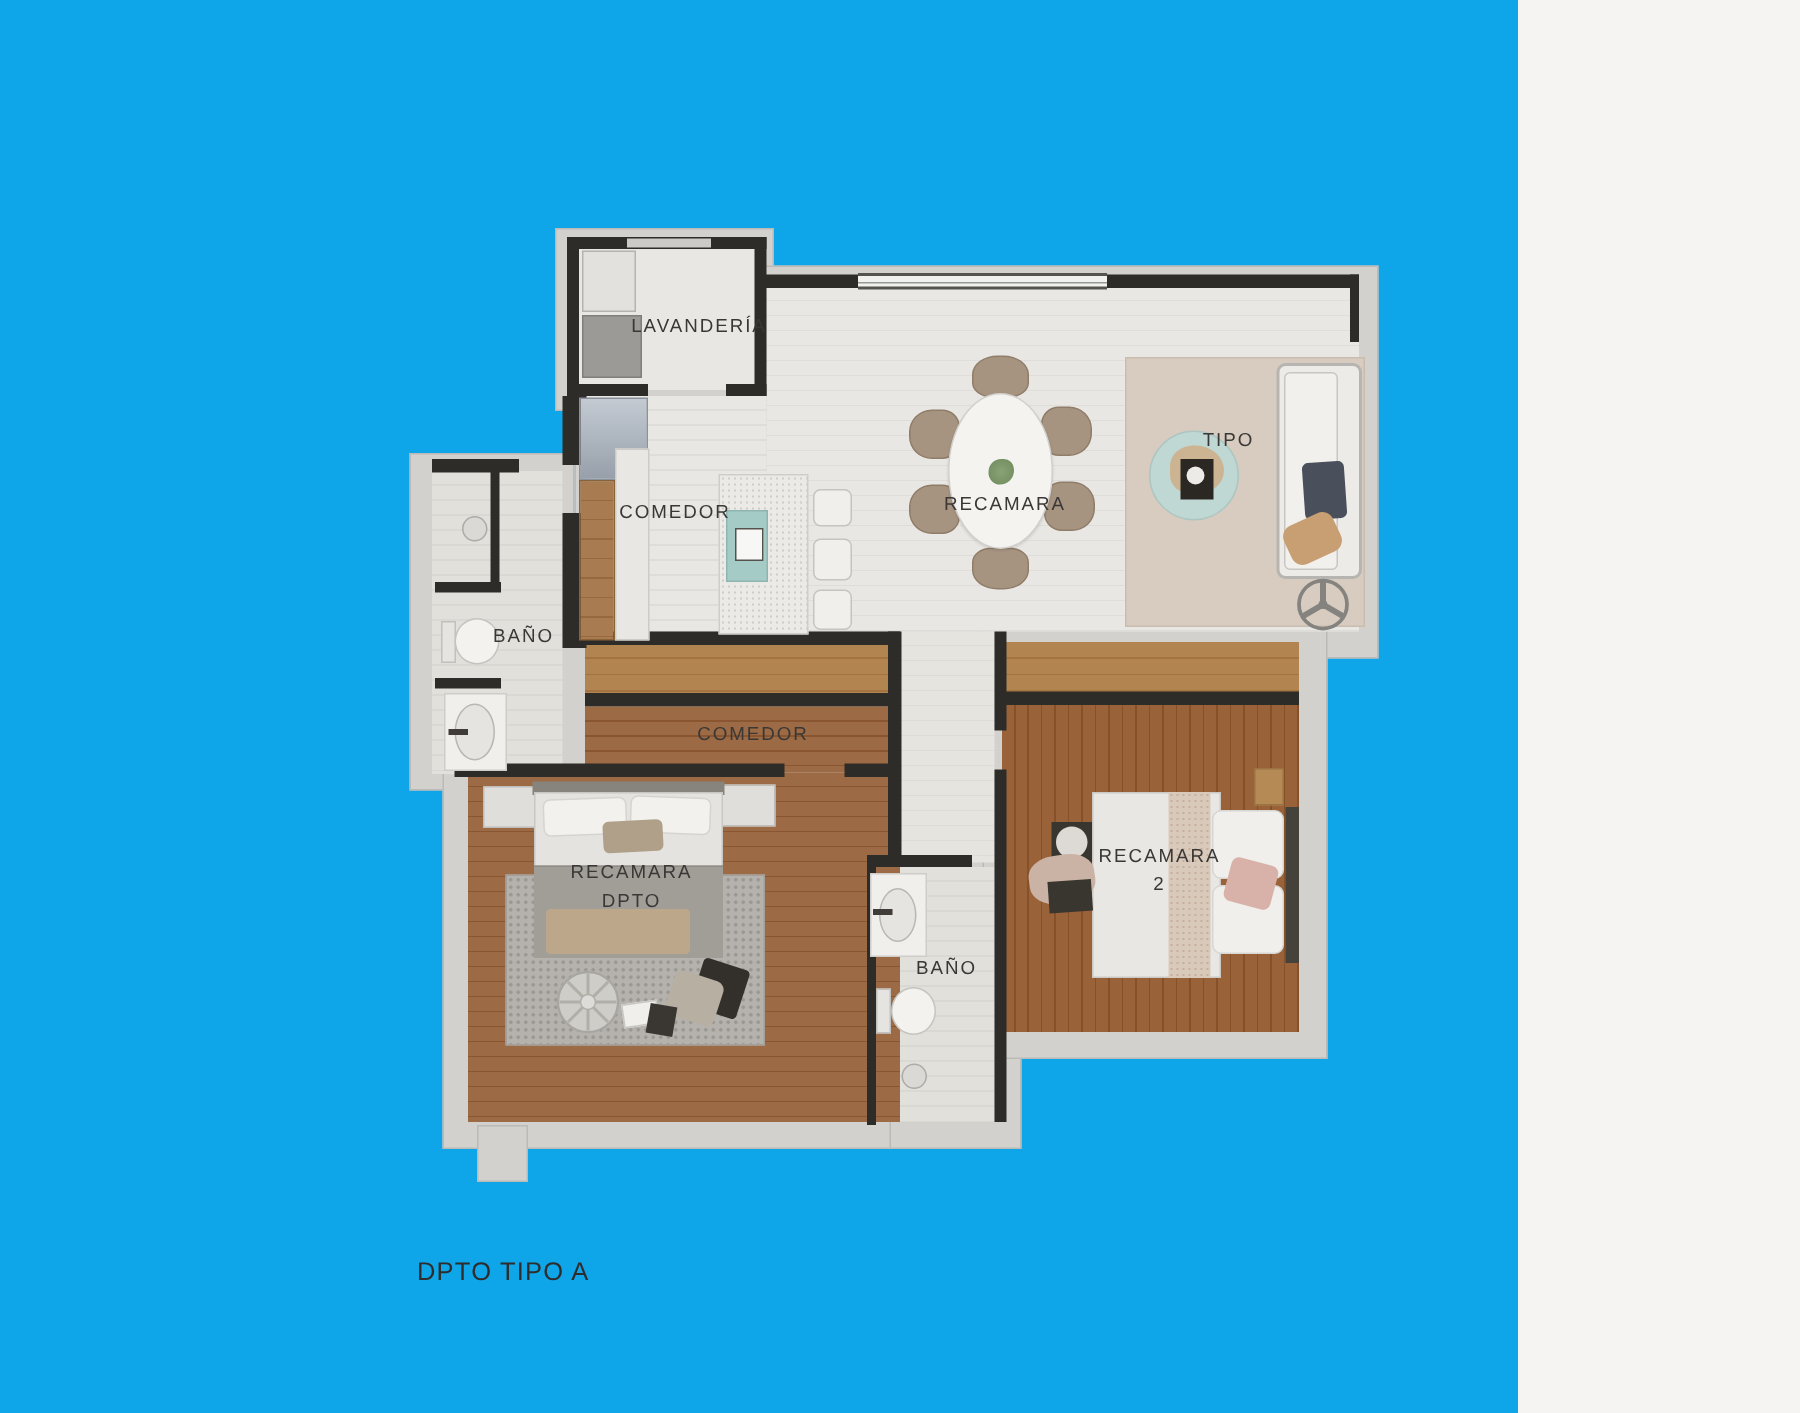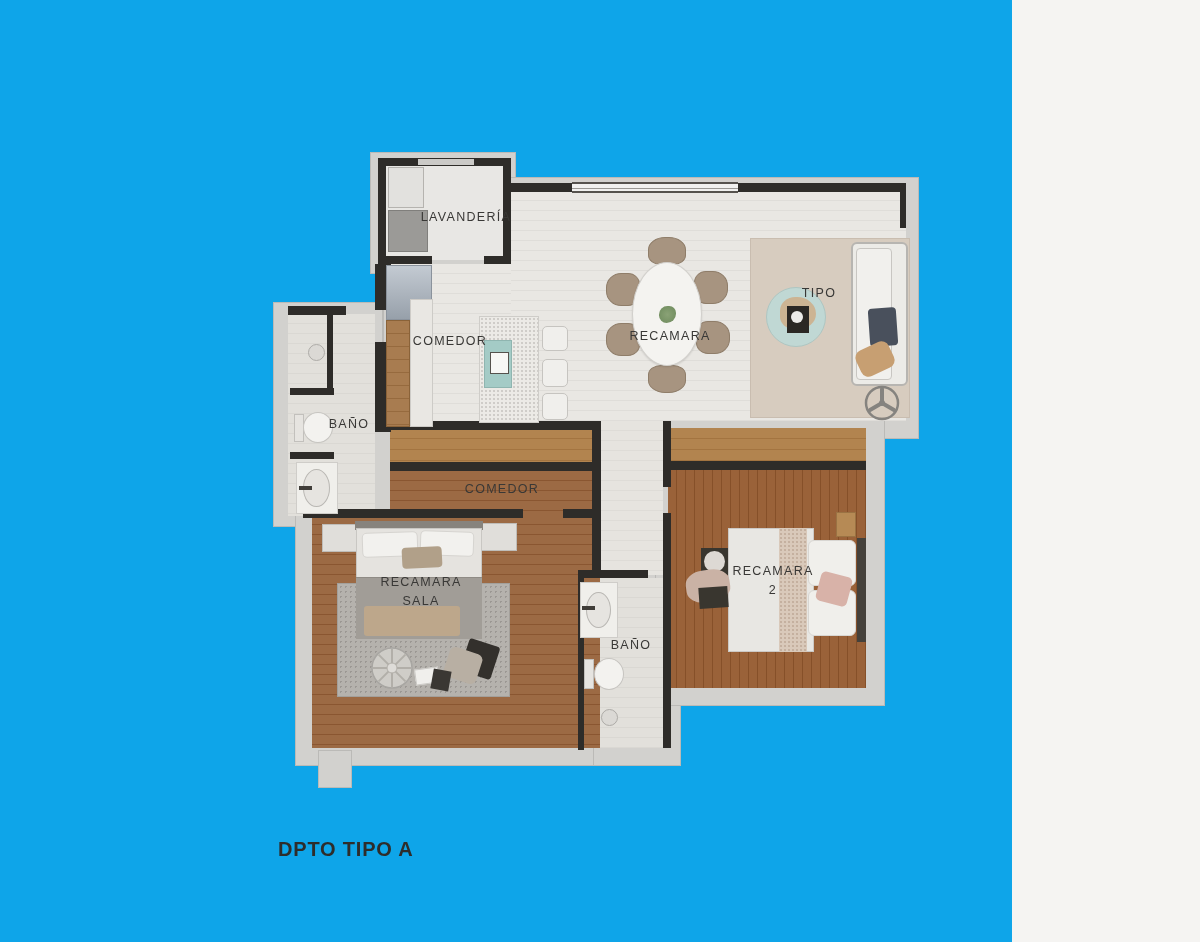--- a/index.html
+++ b/index.html
@@ -20,21 +20,21 @@
   .woodc{background:repeating-linear-gradient(180deg,#b2844f 0 10px,#a37440 10px 11px);}
   .rug-sala{background:#d7ccbf;border:1px solid #c9bdb0;}
   .rug-bed{background:#b5b2ad;background-image:radial-gradient(rgba(88,86,82,.28) 1px,transparent 1px);
            background-size:5px 5px;border:1px solid #a3a09b;}
   .win{background:#f1f1ef;border-top:2px solid #56534e;border-bottom:2px solid #56534e;}
   .win:after{content:"";position:absolute;left:0;right:0;top:50%;height:1px;background:#9a9894;}
   .furn{border:1px solid #c6c4c0;background:#f0efec;}
   .lbl{position:absolute;transform:translate(-50%,-50%);font-size:12.5px;letter-spacing:1.3px;
        color:#393836;white-space:nowrap;font-weight:500;z-index:40;}
   .lbl2{text-align:center;line-height:1.55;}
-  #title{position:absolute;left:278px;top:838px;font-size:20px;font-weight:700;
+  #title{position:absolute;left:278px;top:838px;font-size:17px;font-weight:400;
          letter-spacing:.8px;color:#2e2d2b;z-index:40;}
   svg{display:block;}
 </style>
 </head>
 <body>
 
 <div id="app">
   <div class="a" style="left:0;top:0;width:1200px;height:942px;">
 
     <div class="a xw" style="left:370px;top:152px;width:146px;height:122px;"></div>
@@ -179,21 +179,21 @@
     <div class="a" style="left:699px;top:587px;width:29px;height:21px;background:#39362f;transform:rotate(-4deg);"></div>
 
     <div class="lbl" style="left:466px;top:217px;">LAVANDERÍA</div>
     <div class="lbl" style="left:450px;top:341px;">COMEDOR</div>
     <div class="lbl" style="left:670px;top:336px;">RECAMARA</div>
     <div class="lbl" style="left:819px;top:293px;">TIPO</div>
     <div class="lbl" style="left:349px;top:424px;">BAÑO</div>
     <div class="lbl" style="left:502px;top:489px;">COMEDOR</div>
     <div class="lbl lbl2" style="left:421px;top:592px;">
       <div>RECAMARA</div>
-      <div>SALA</div>
+      <div>DPTO</div>
     </div>
     <div class="lbl" style="left:631px;top:645px;">BAÑO</div>
     <div class="lbl lbl2" style="left:773px;top:581px;">
       <div>RECAMARA</div>
       <div>2</div>
     </div>
   </div>
 
   <div id="title">DPTO TIPO A</div>
 </div>

